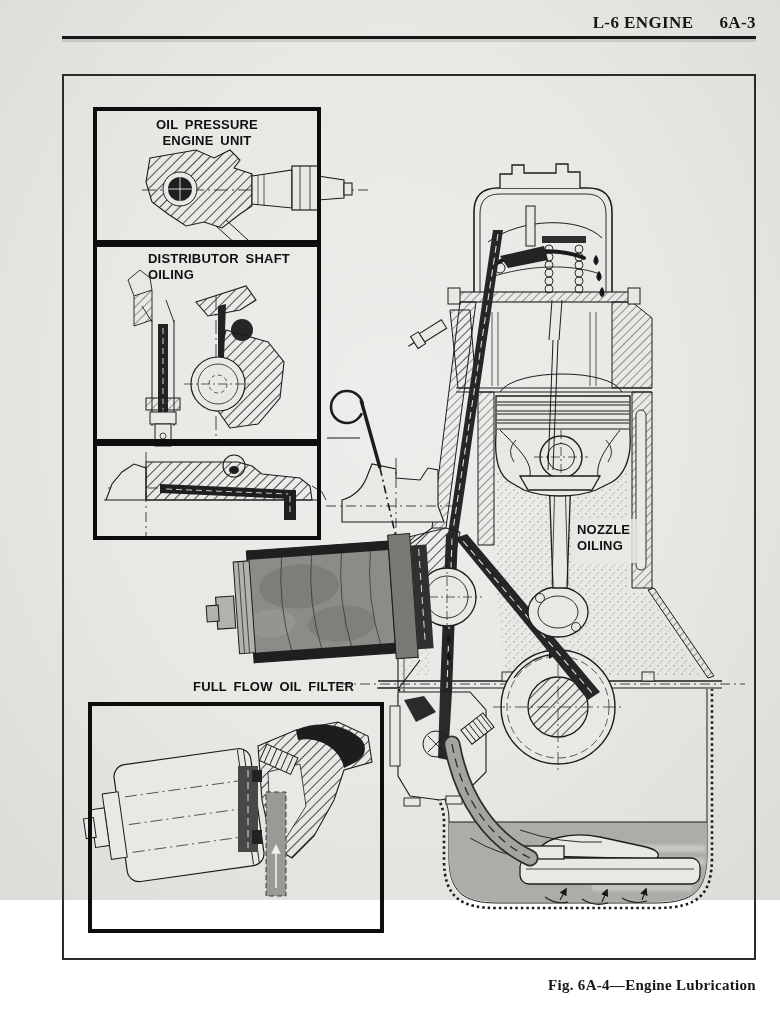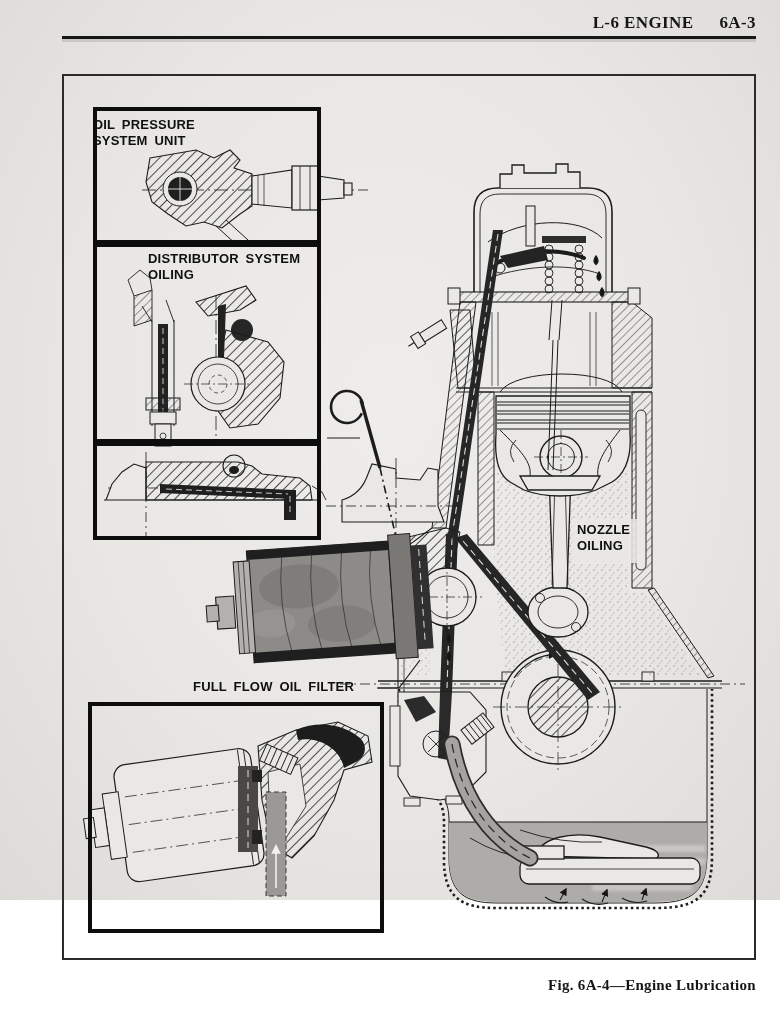--- a/index.html
+++ b/index.html
@@ -17,21 +17,21 @@
   .frame{left:62px;top:74px;width:694px;height:886px;border:2px solid #2b2b2b;
          box-sizing:border-box;}
   .inset{border:4px solid #0d0d0d;box-sizing:border-box;background:transparent;}
   .box1{left:93px;top:107px;width:228px;height:137px;}
   .box2{left:93px;top:243px;width:228px;height:200px;}
   .box3{left:93px;top:442px;width:228px;height:98px;}
   .box4{left:88px;top:702px;width:296px;height:231px;}
   .lbl{font-weight:700;font-size:13px;letter-spacing:.2px;word-spacing:3px;
        line-height:1.2;color:#101010;white-space:nowrap;}
   .lbl span{display:block;}
-  .lbl1{left:93px;top:117px;width:228px;}
+  .lbl1{left:93px;top:117px;width:228px;text-align:center;}
   .lbl2{left:148px;top:251px;}
   .lbl3{left:95px;top:447px;width:224px;text-align:center;}
   .lbl4{left:334px;top:876px;}
   .lblfilter{left:193px;top:679px;}
   .lblsplash{left:577px;top:522px;}
   .caption{left:62px;top:977px;width:694px;text-align:right;
            font-family:"Liberation Serif",serif;font-weight:700;font-size:15px;
            letter-spacing:.3px;}
   svg{position:absolute;left:0;top:0;}
 </style>
@@ -400,24 +400,24 @@
     <rect x="572" y="519" width="72" height="44" fill="#e9e8e5" opacity=".85" stroke="none"></rect>
   </svg>
 
   <div class="abs inset box1"></div>
   <div class="abs inset box2"></div>
   <div class="abs inset box3"></div>
   <div class="abs inset box4"></div>
 
   <div class="abs lbl lbl1">
     <span>OIL PRESSURE</span>
-    <span>SYSTEM UNIT</span>
+    <span>ENGINE UNIT</span>
   </div>
   <div class="abs lbl lbl2">
-    <span>DISTRIBUTOR SYSTEM</span>
+    <span>DISTRIBUTOR SHAFT</span>
     <span>OILING</span>
   </div>
   <div class="abs lbl lblfilter">
     <span>FULL FLOW OIL FILTER</span>
   </div>
   <div class="abs lbl lblsplash">
     <span>NOZZLE</span>
     <span>OILING</span>
   </div>
 

